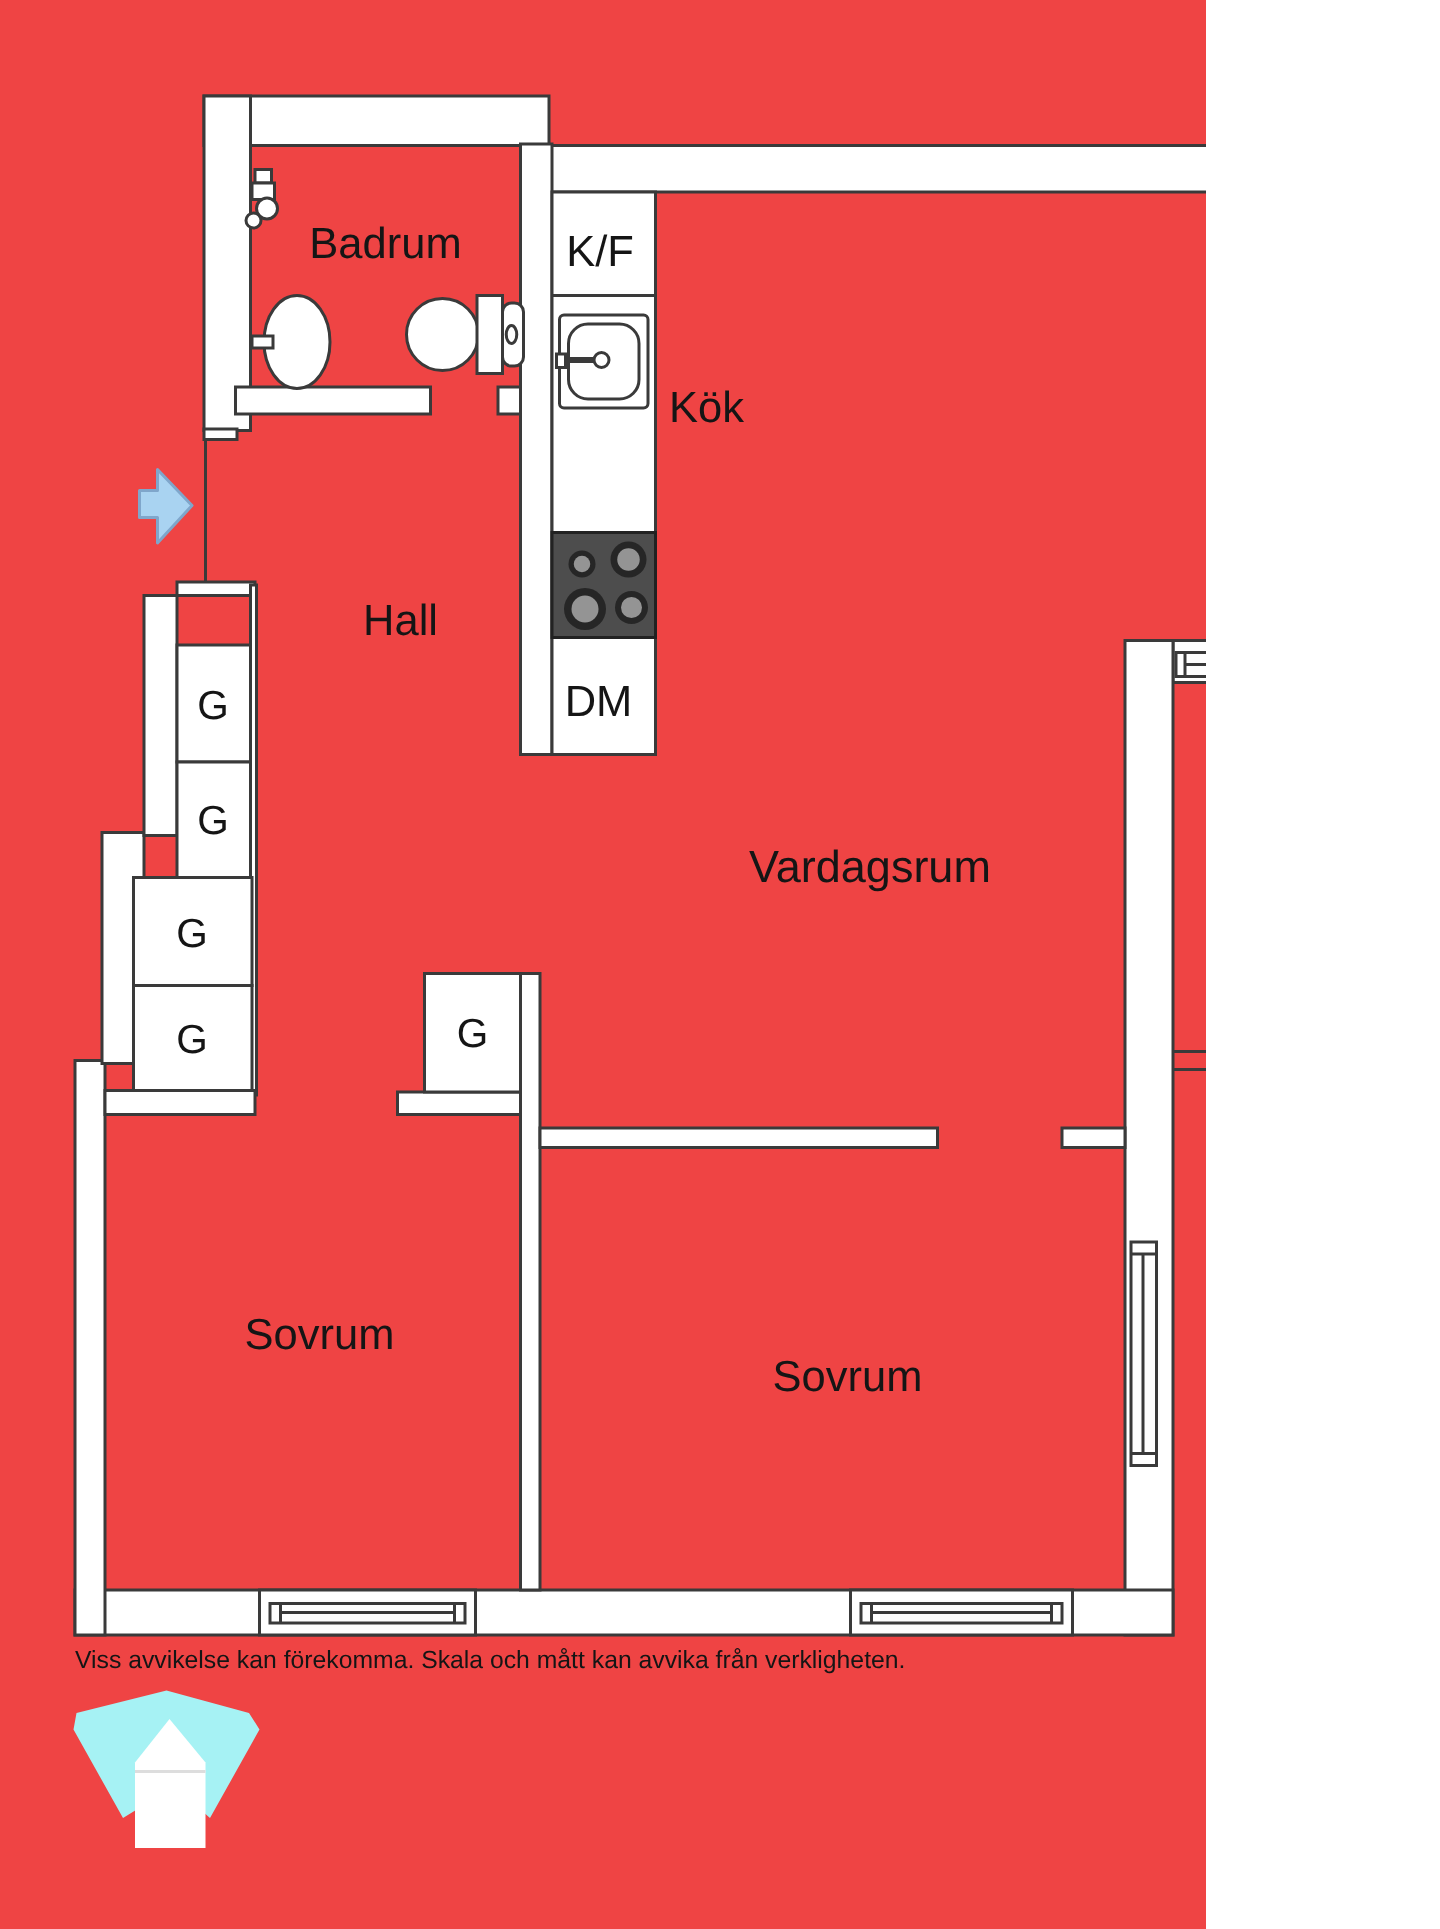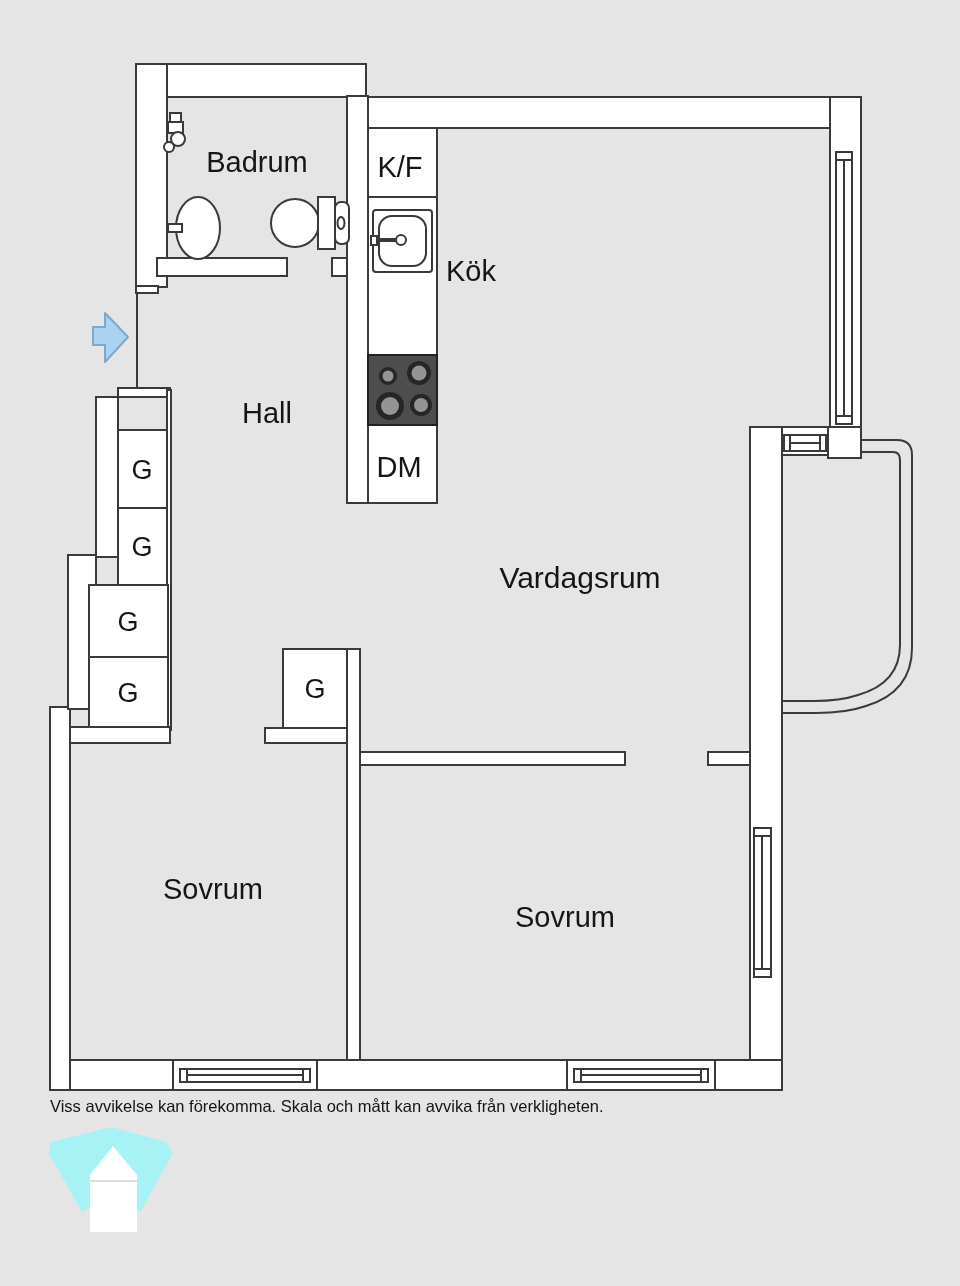--- a/index.html
+++ b/index.html
@@ -1,17 +1,17 @@
 <!DOCTYPE html>
 <html><head>
 <meta charset="utf-8">
 <style>
   html,body { margin:0; padding:0; background:#ffffff; }
   .canvas {
-    position:relative; width:960px; height:1286px; background:#e5e5e5;
+    position:relative; width:804px; height:1286px; background:#ef4444;
     font-family:"Liberation Sans", sans-serif; overflow:hidden;
   }
   svg { display:block; }
   .wl  { fill:#ffffff; stroke:#3a3a3a; stroke-width:2; }
   .ln  { fill:none;    stroke:#3a3a3a; stroke-width:2; }
   .fx  { fill:#ffffff; stroke:#3a3a3a; stroke-width:2; }
   .tx  { font-family:"Liberation Sans", sans-serif; fill:#151515; }
   .room-label { font-size:29px; }
   .big-label  { font-size:30px; }
   .g-label    { font-size:27px; }

